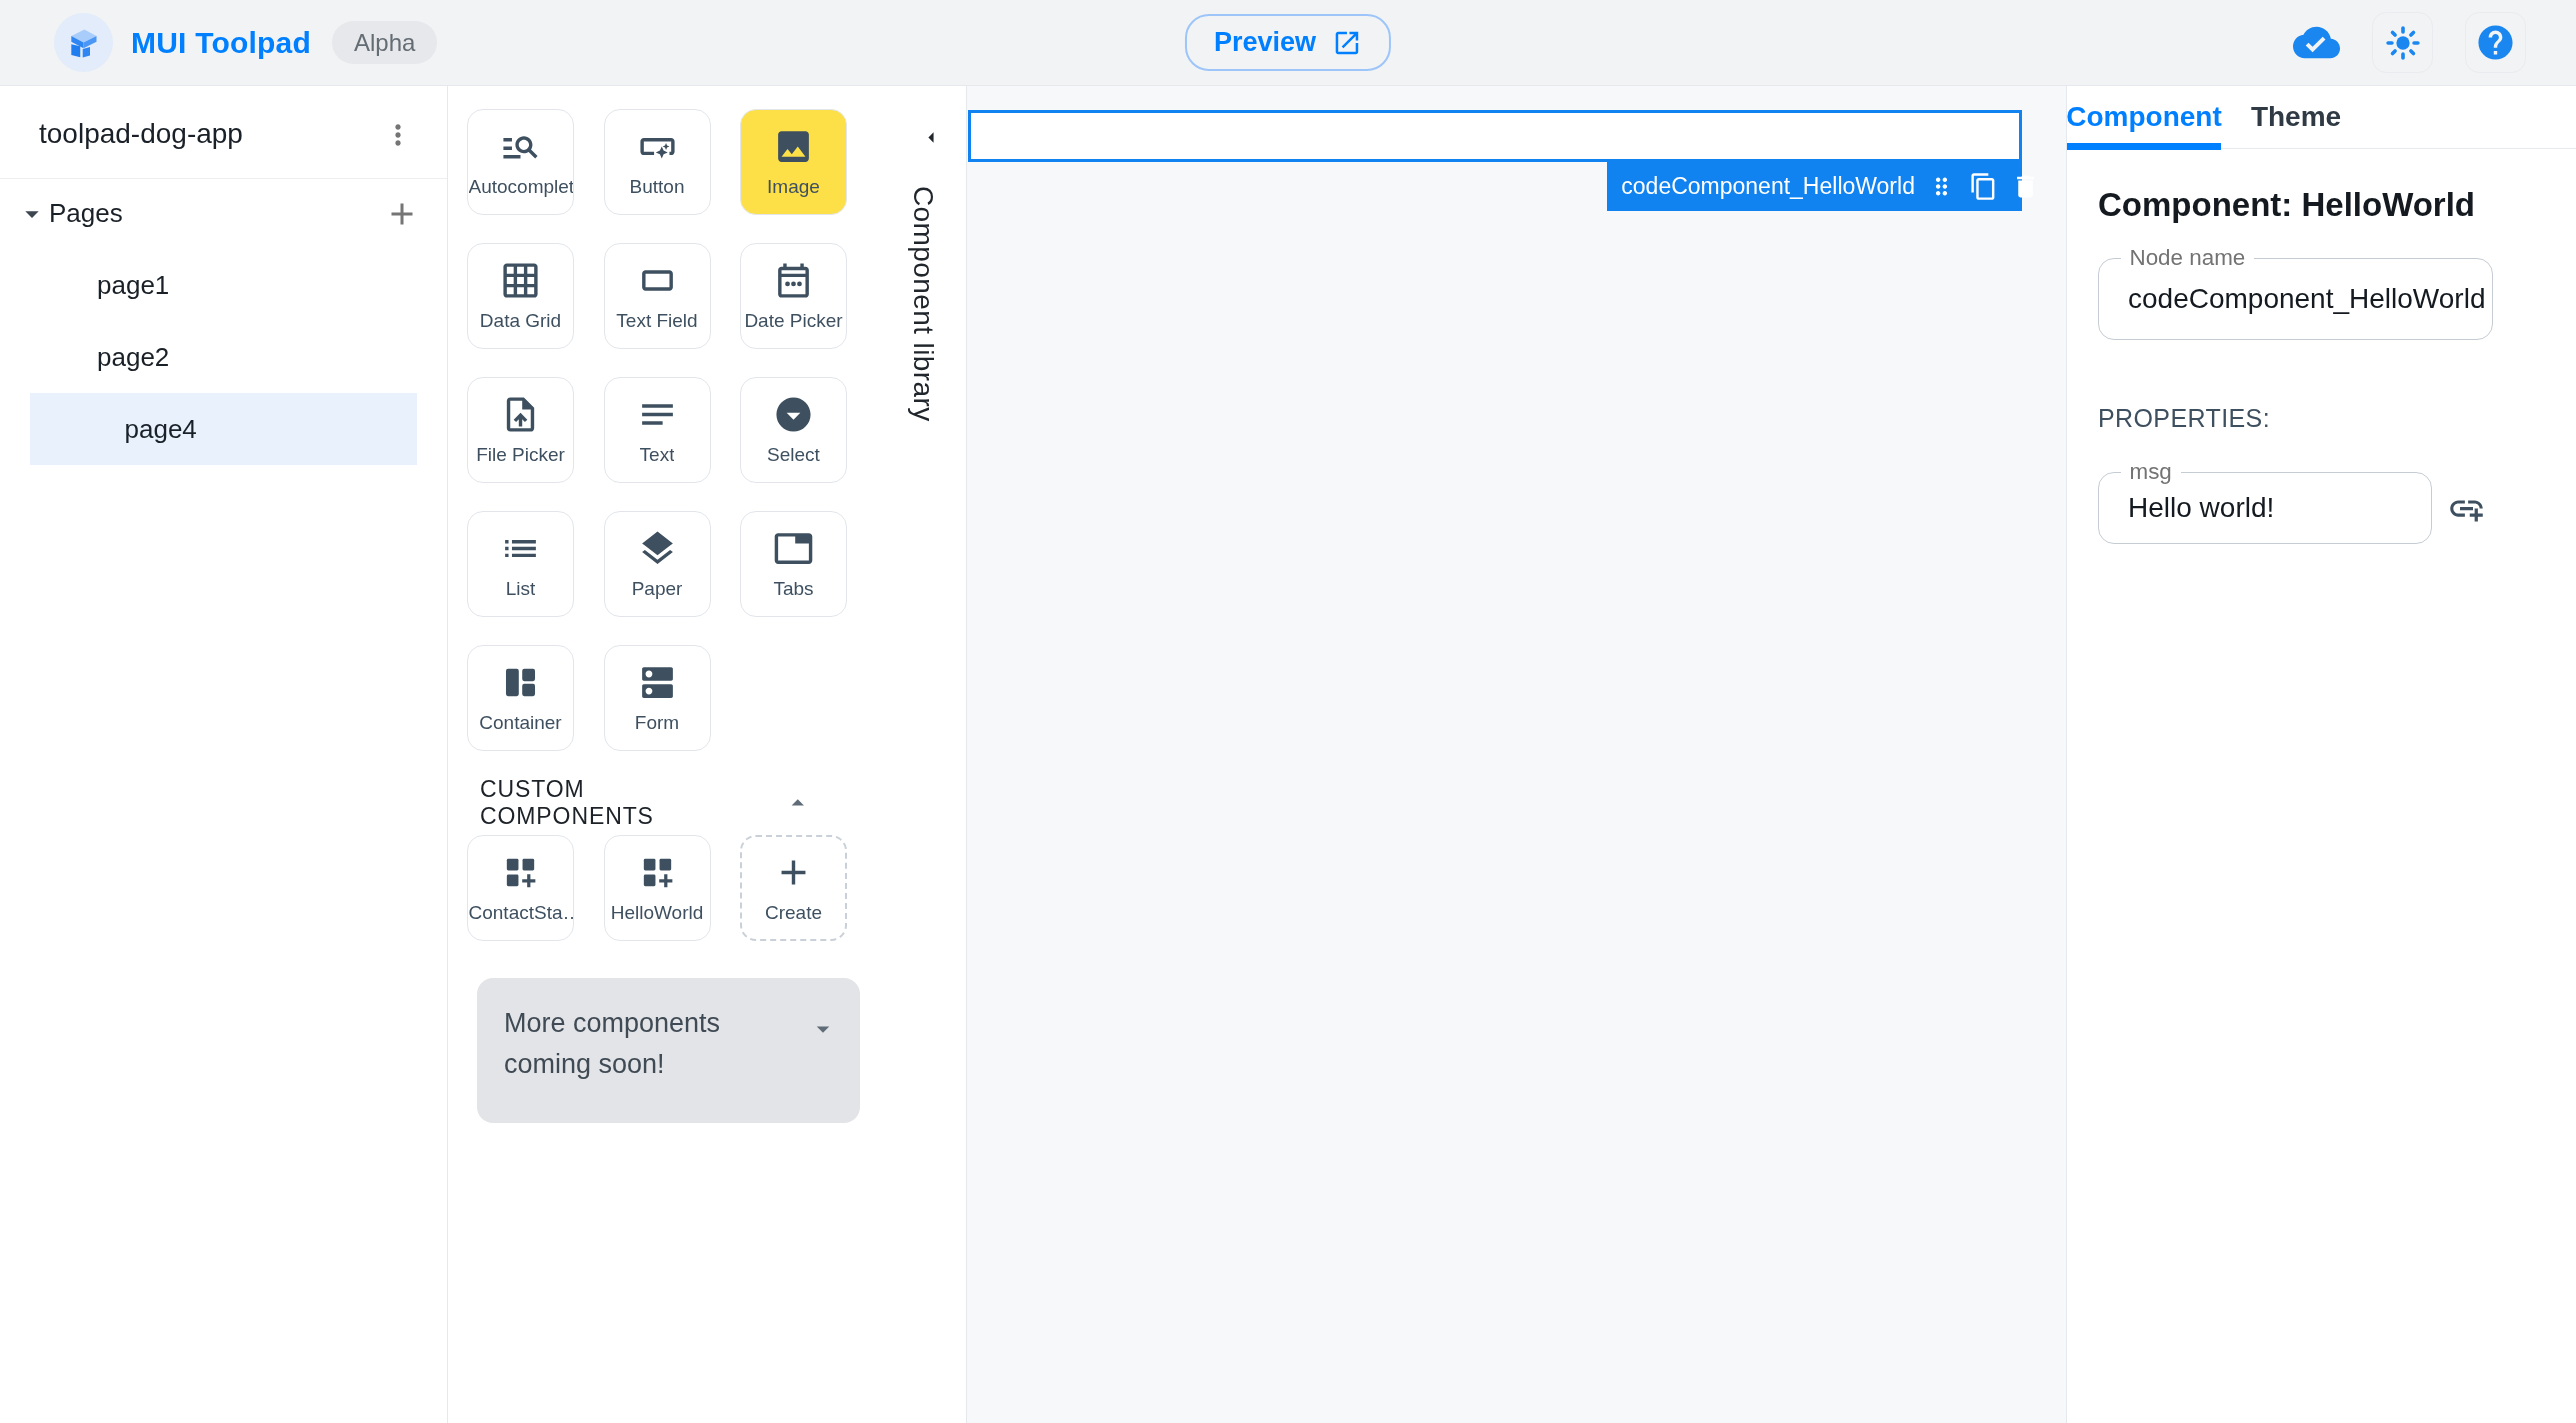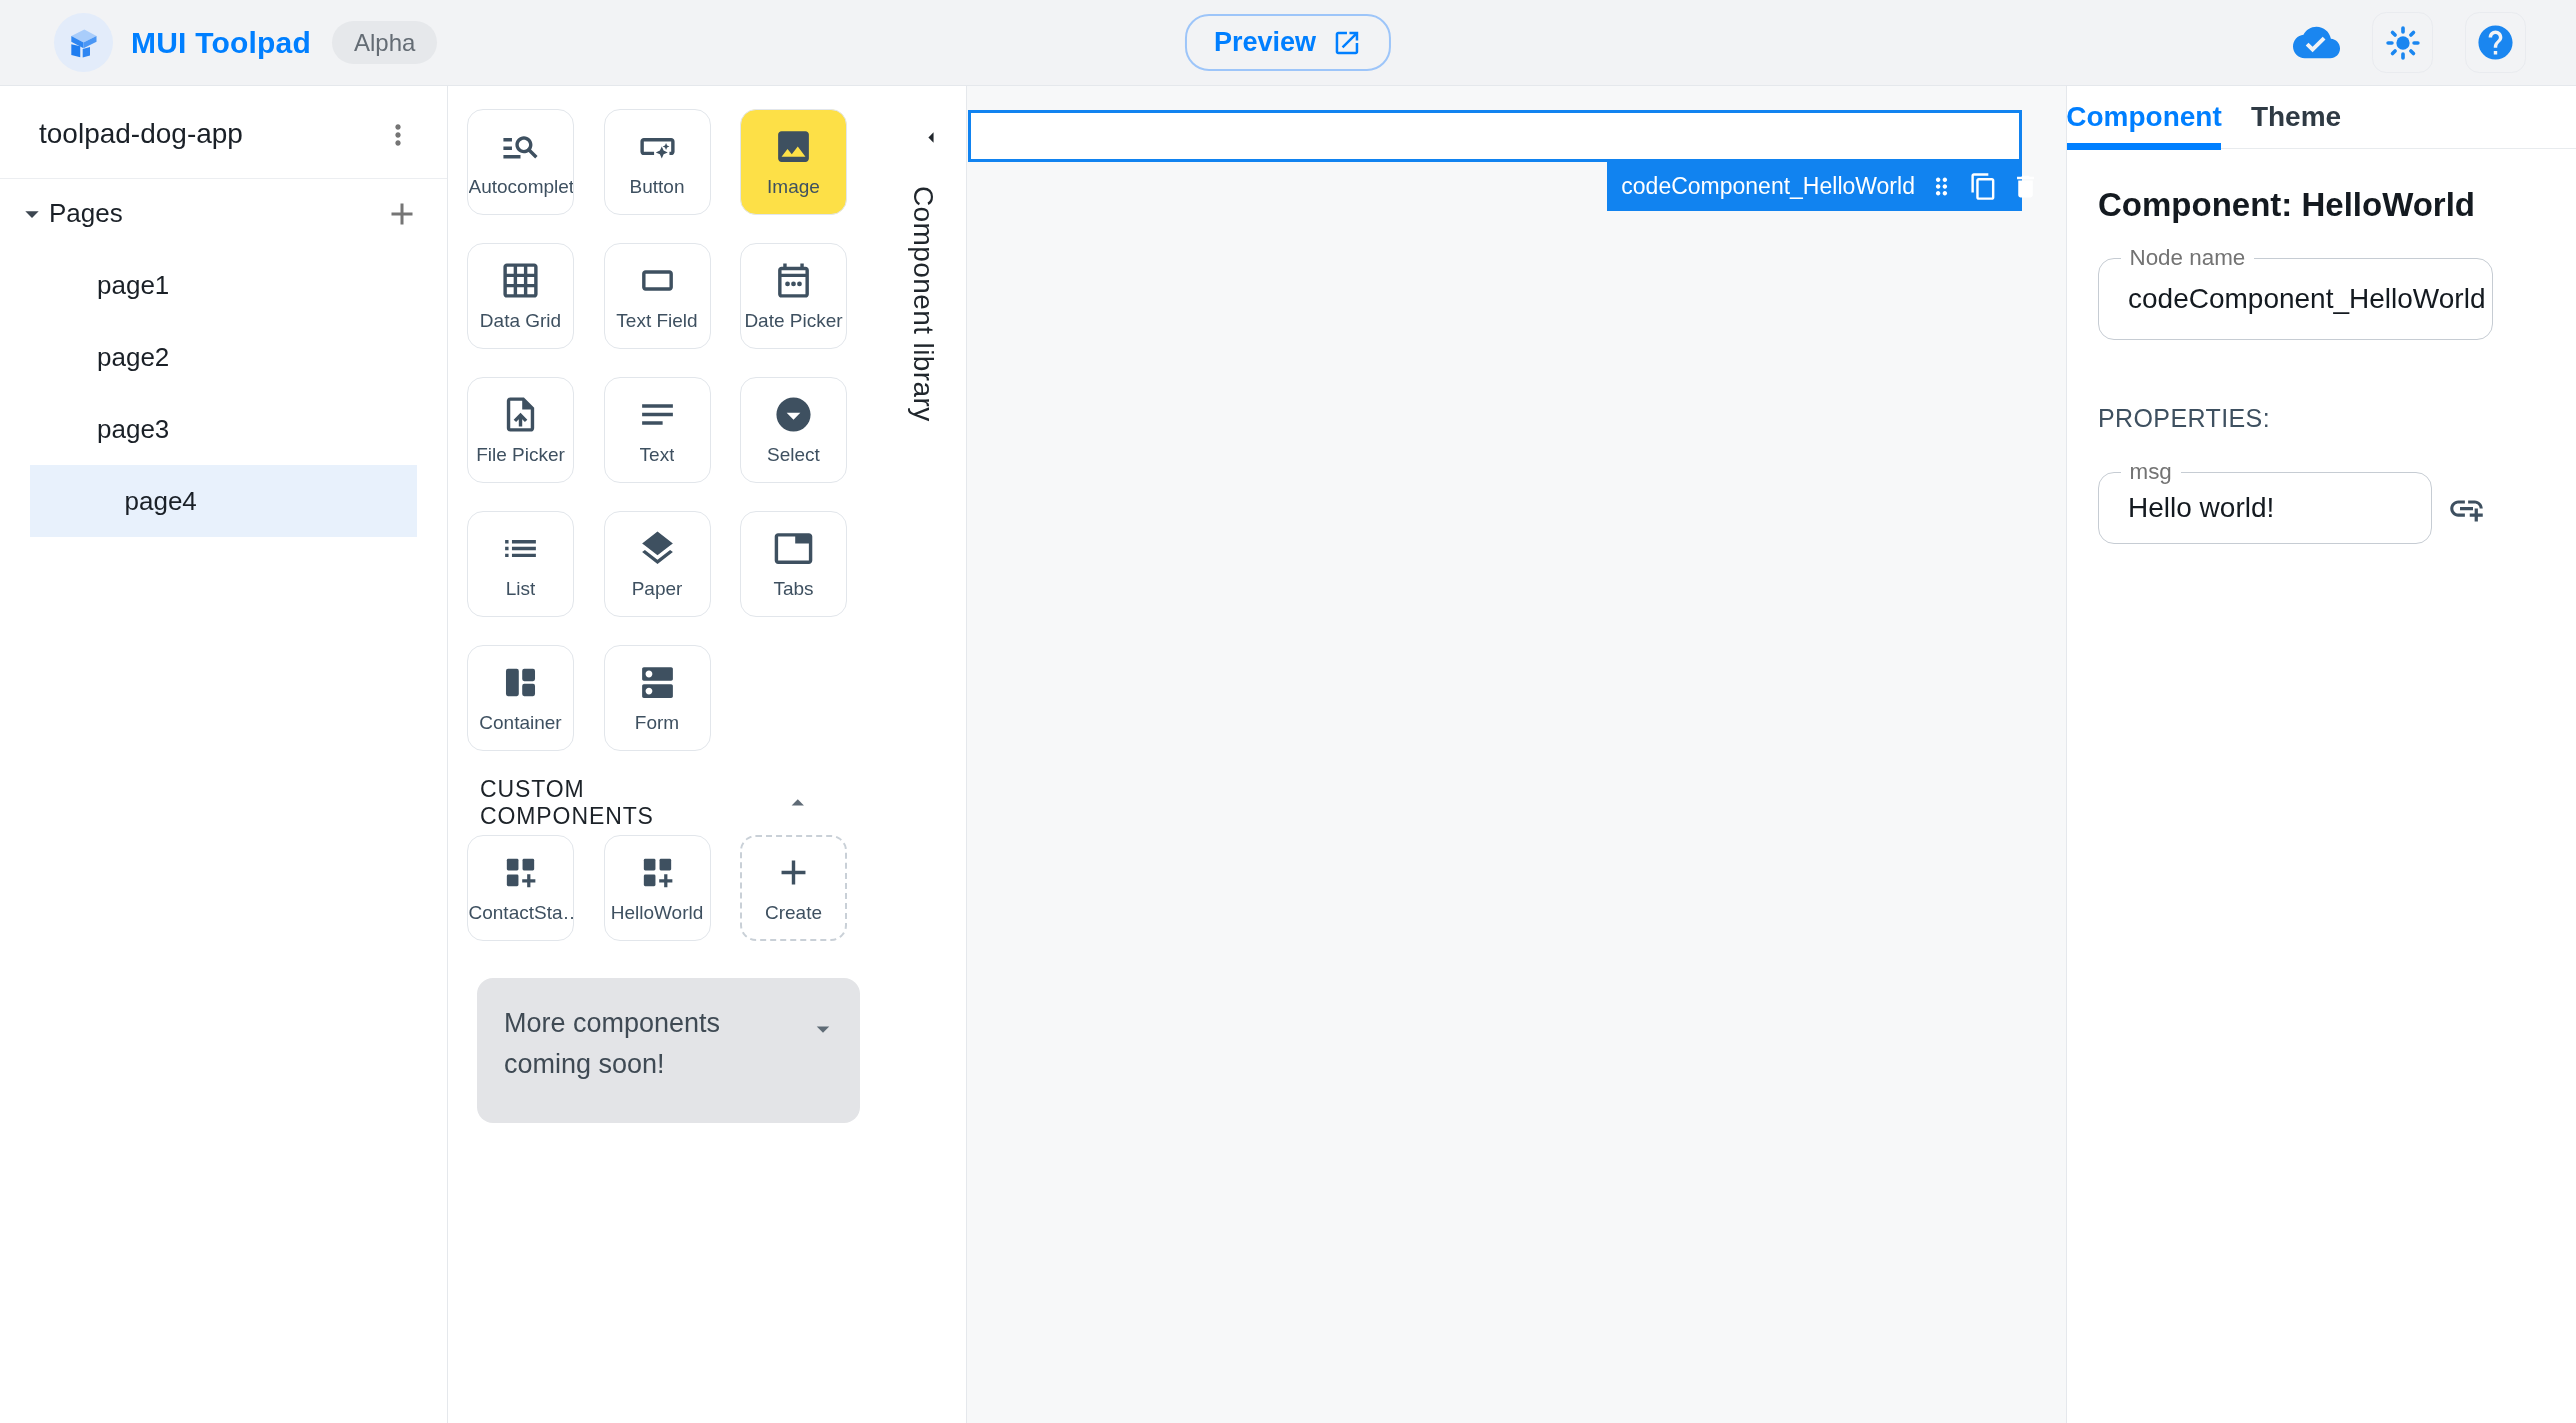--- a/index.html
+++ b/index.html
@@ -177,21 +177,20 @@
         <span class="pages-label">Pages</span>
         <div class="add-page-btn">
           <svg width="36" height="36" viewBox="0 0 24 24" fill="#757575">
             <path d="M19 13h-6v6h-2v-6H5v-2h6V5h2v6h6v2z"></path>
           </svg>
         </div>
       </div>
       <div class="pages-list" id="pages-list">
           <div class="page-item">page1</div>
           <div class="page-item">page2</div>
-          <div class="page-item">page3</div>
           <div class="page-item selected">page4</div>
         </div>
     </div>
 
     <div class="library">
       <div class="comp-grid" id="components-grid">
           <div class="tile">
             <span class="tile-icon">
               <svg viewBox="0 0 24 24">
                 <path d="M7 9H2V7h5v2zm0 3H2v2h5v-2zm13.59 7-3.83-3.83c-.8.52-1.74.83-2.76.83-2.76 0-5-2.24-5-5s2.24-5 5-5 5 2.24 5 5c0 1.02-.31 1.96-.83 2.75L22 17.59 20.59 19zM17 11c0-1.65-1.35-3-3-3s-3 1.35-3 3 1.35 3 3 3 3-1.35 3-3zM2 19h10v-2H2v2z"></path>

